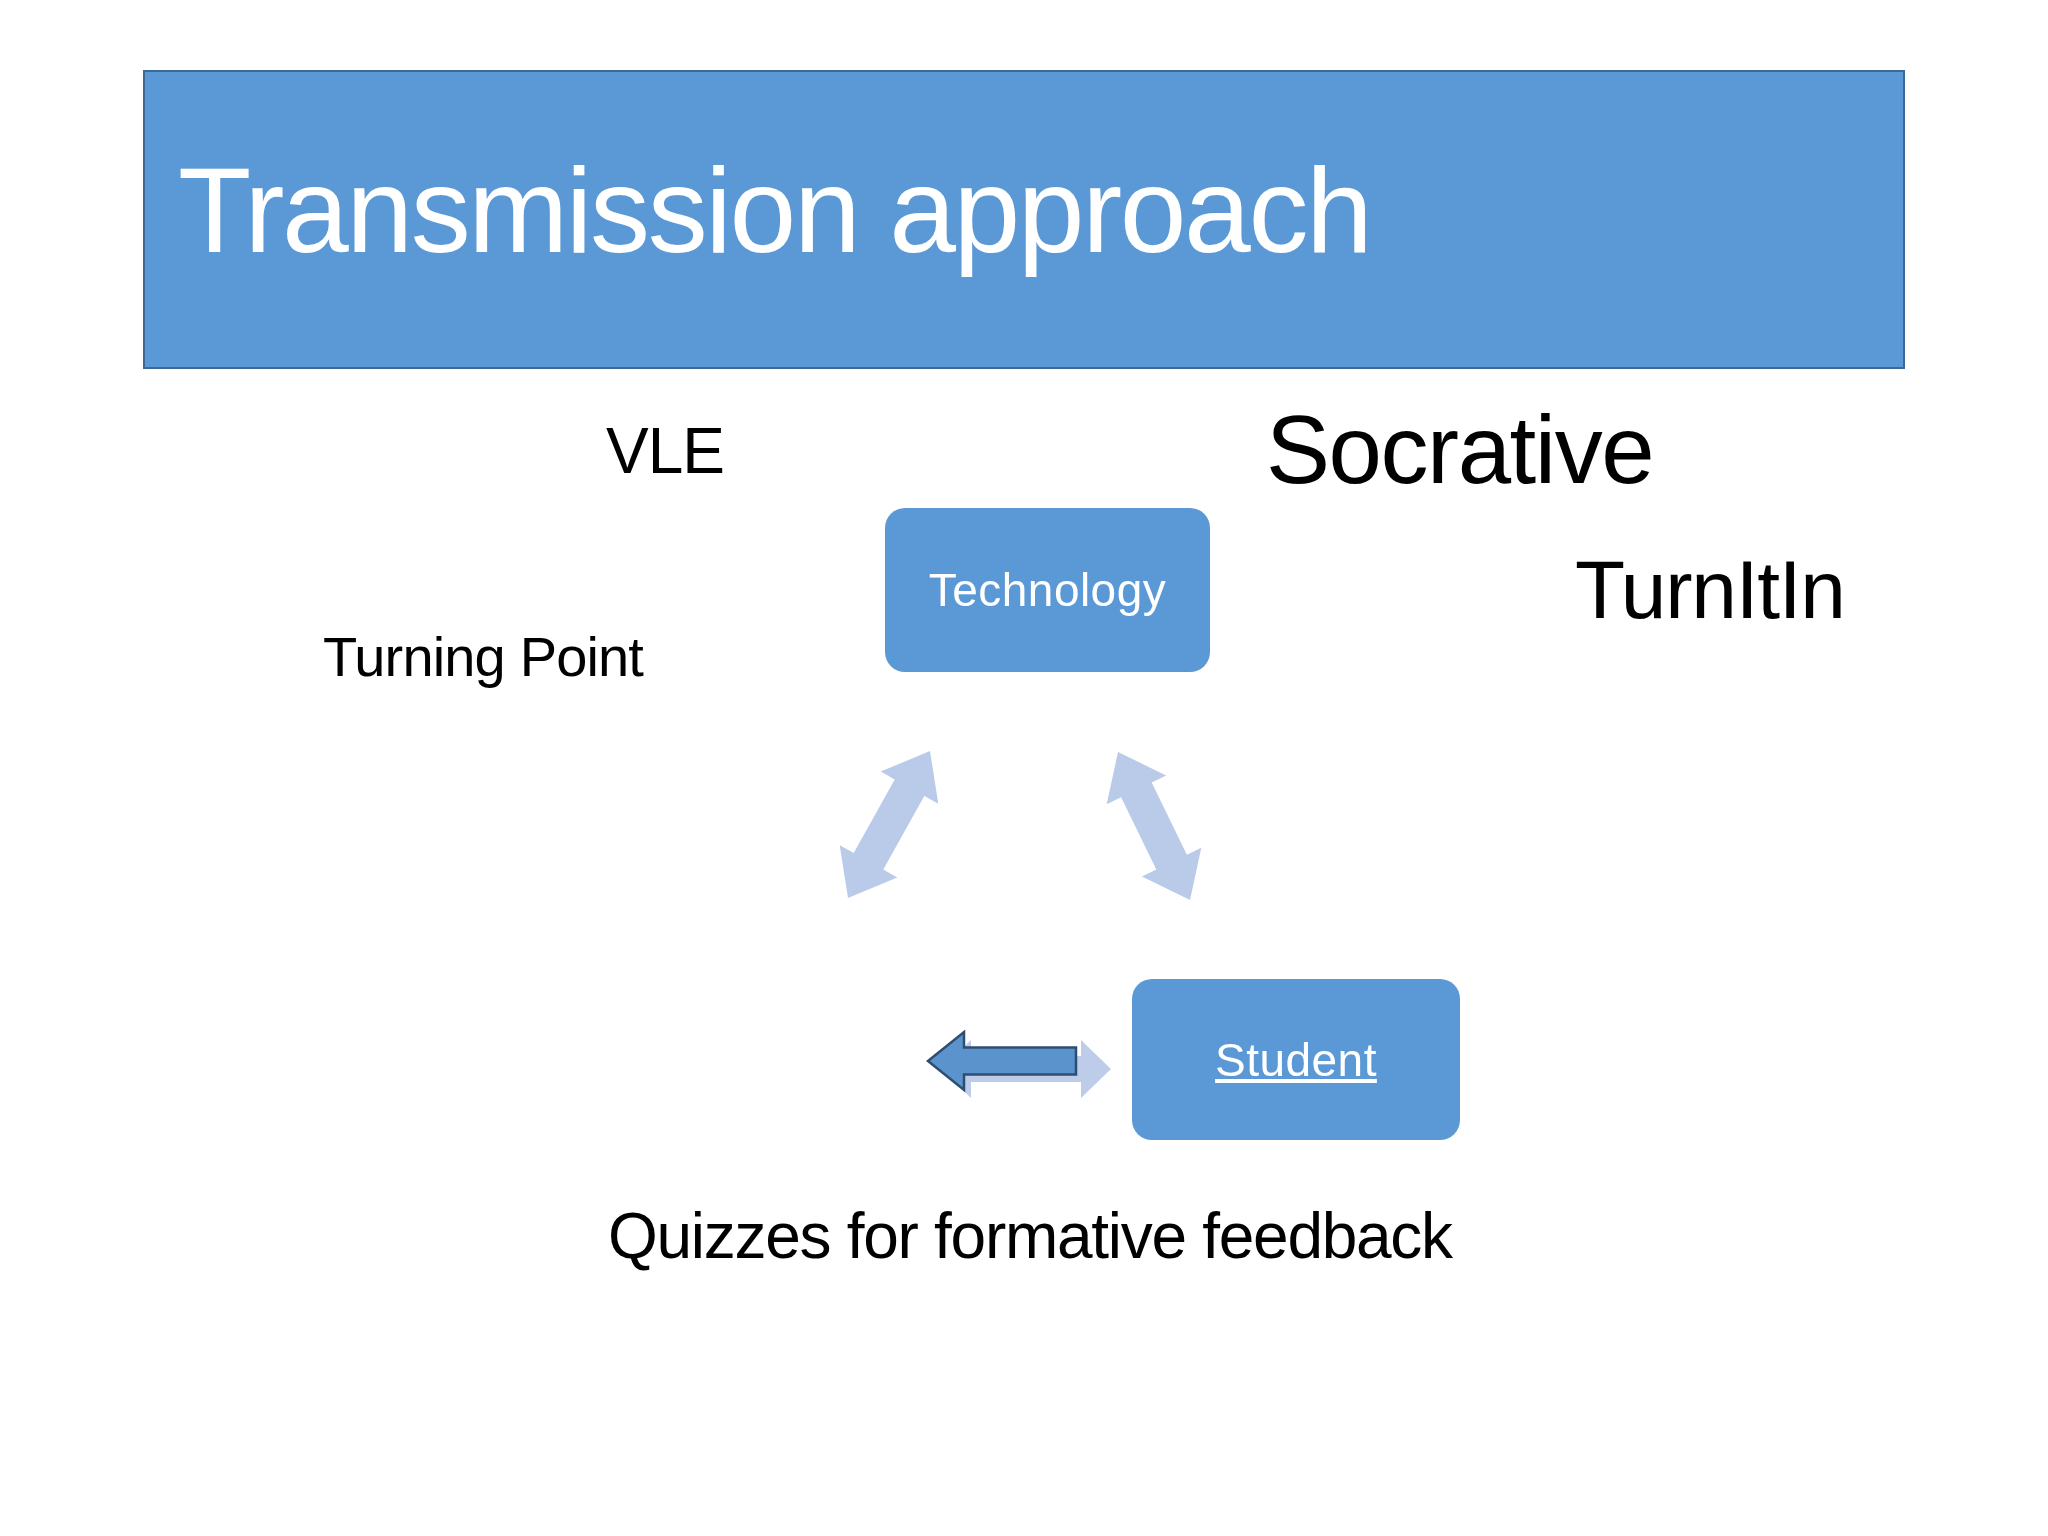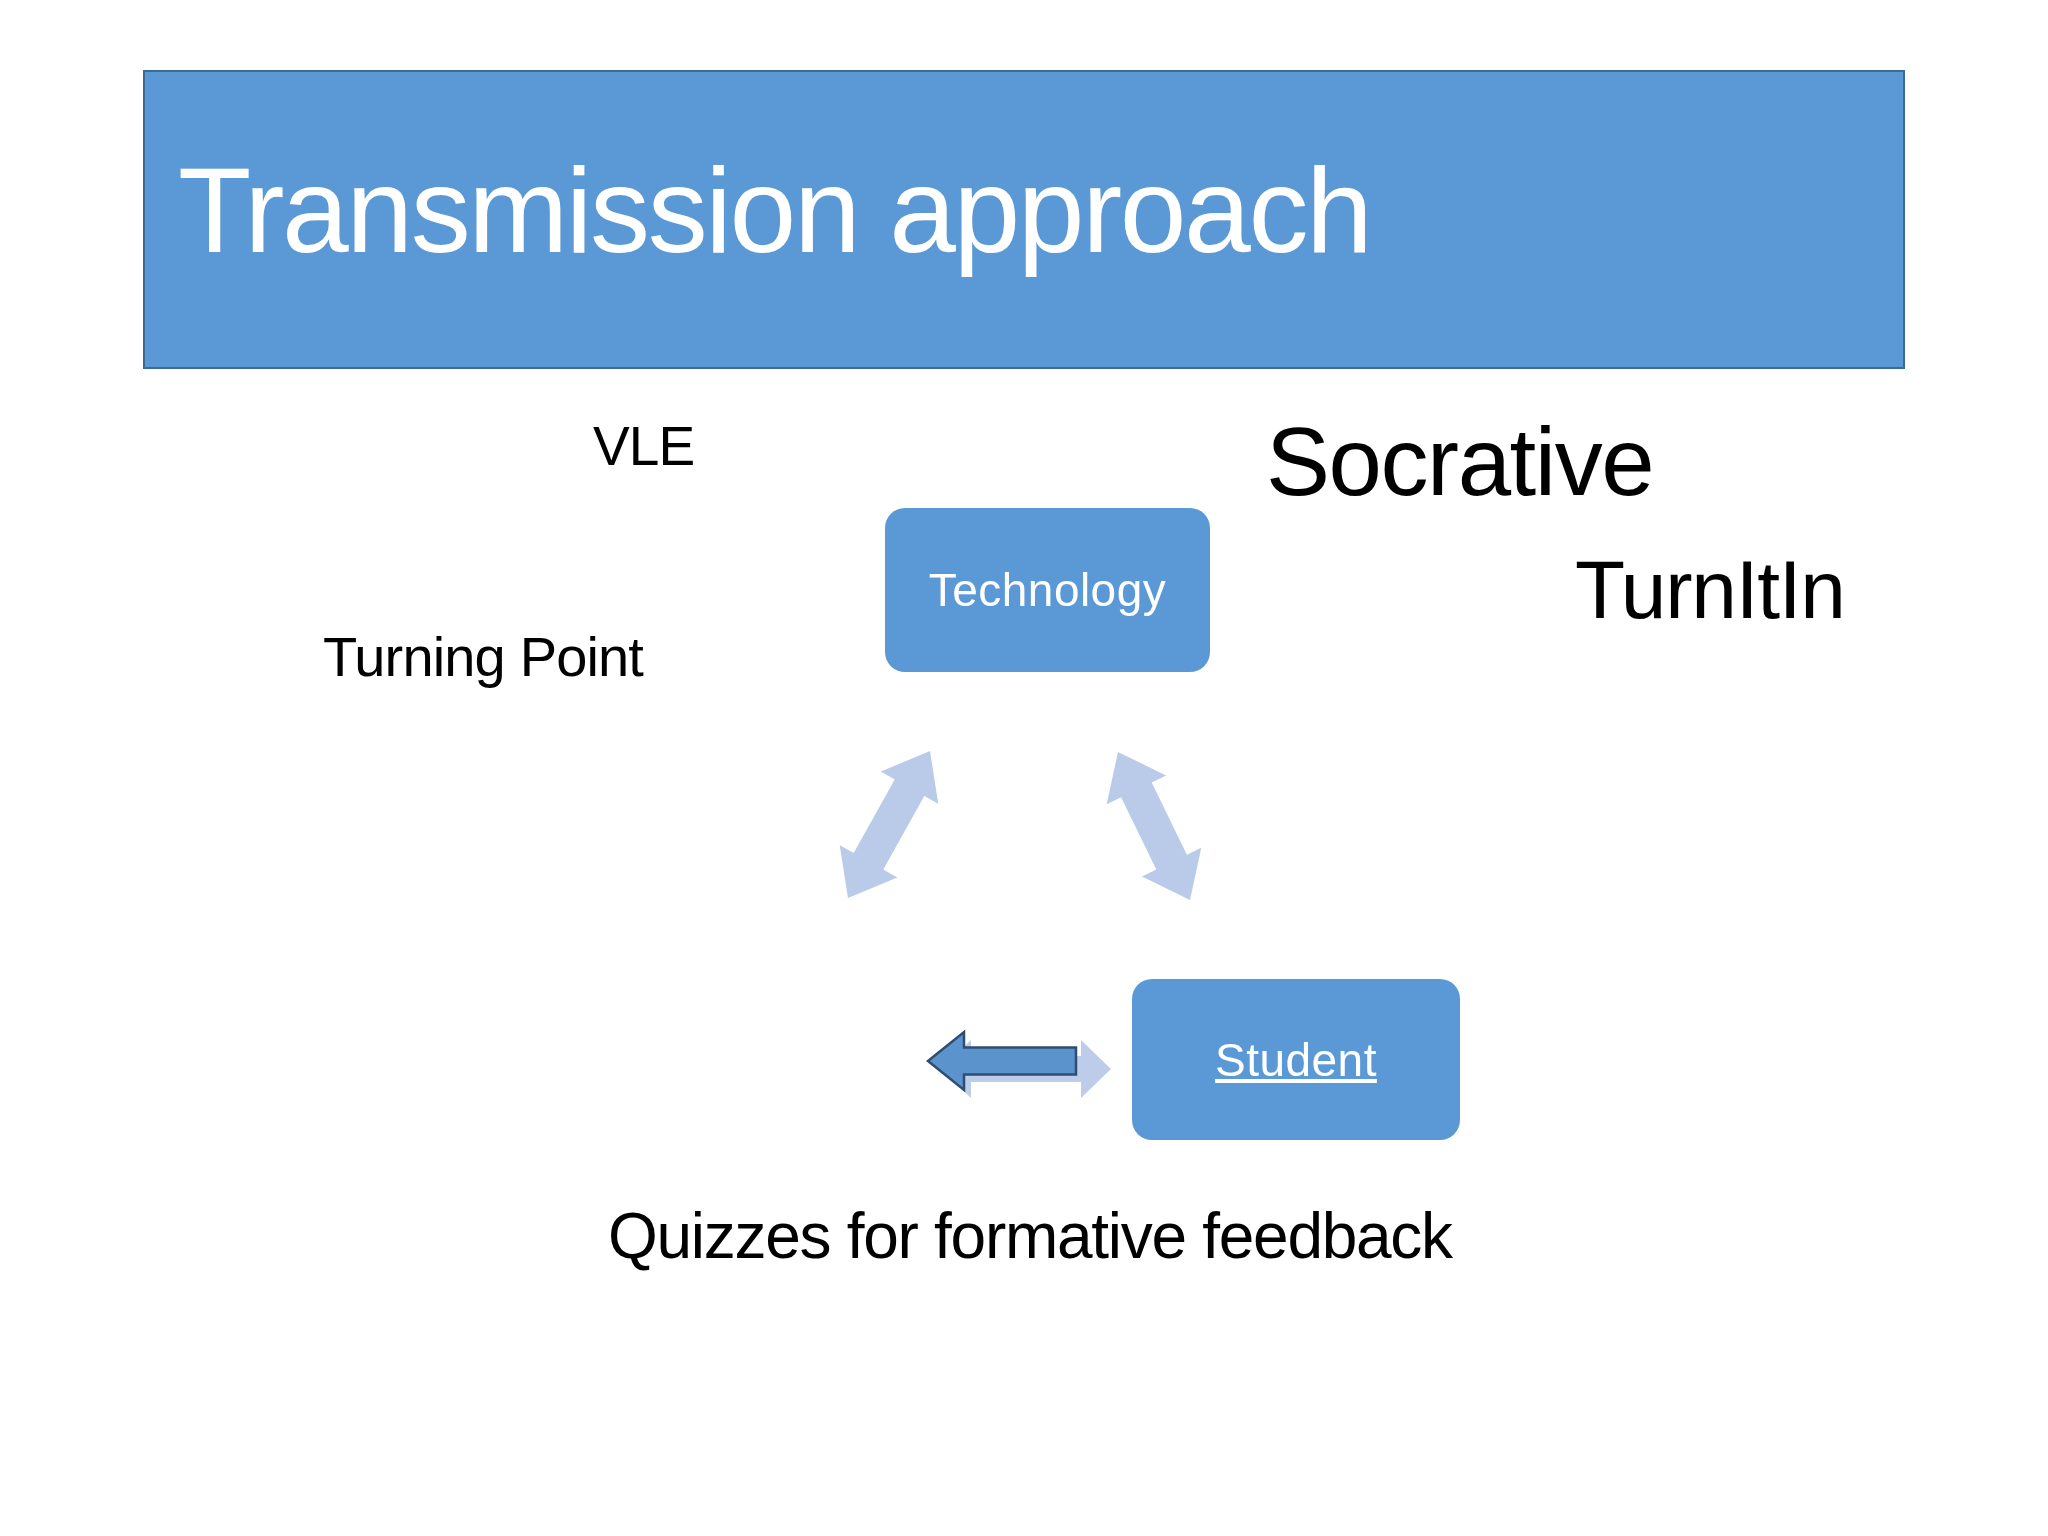--- a/index.html
+++ b/index.html
@@ -30,22 +30,22 @@
   }
   .slide-title{
     position:absolute;left:33px;top:78px;
     font-size:120px;line-height:1;letter-spacing:-0.02em;
     color:#ffffff;white-space:nowrap;
   }
   .freelabel{
     position:absolute;color:var(--label-text);
     line-height:1;letter-spacing:-0.015em;white-space:nowrap;
   }
-  .label-vle{left:593px;top:419px;font-size:55px;}
-  .label-socrative{left:1266px;top:402px;font-size:96px;margin-top:12px;}
+  .label-vle{left:606px;top:419px;font-size:64px;}
+  .label-socrative{left:1266px;top:402px;font-size:96px;}
   .label-turnitin{left:1575px;top:549px;font-size:82px;}
   .label-turning-point{left:323px;top:629px;font-size:56px;}
   .caption{left:608px;top:1204px;font-size:64px;letter-spacing:-0.02em;}
   .node{
     position:absolute;
     background:var(--node-fill);
     border-radius:20px;
     display:flex;align-items:center;justify-content:center;
     color:var(--node-text);font-size:46px;letter-spacing:0.01em;
   }

